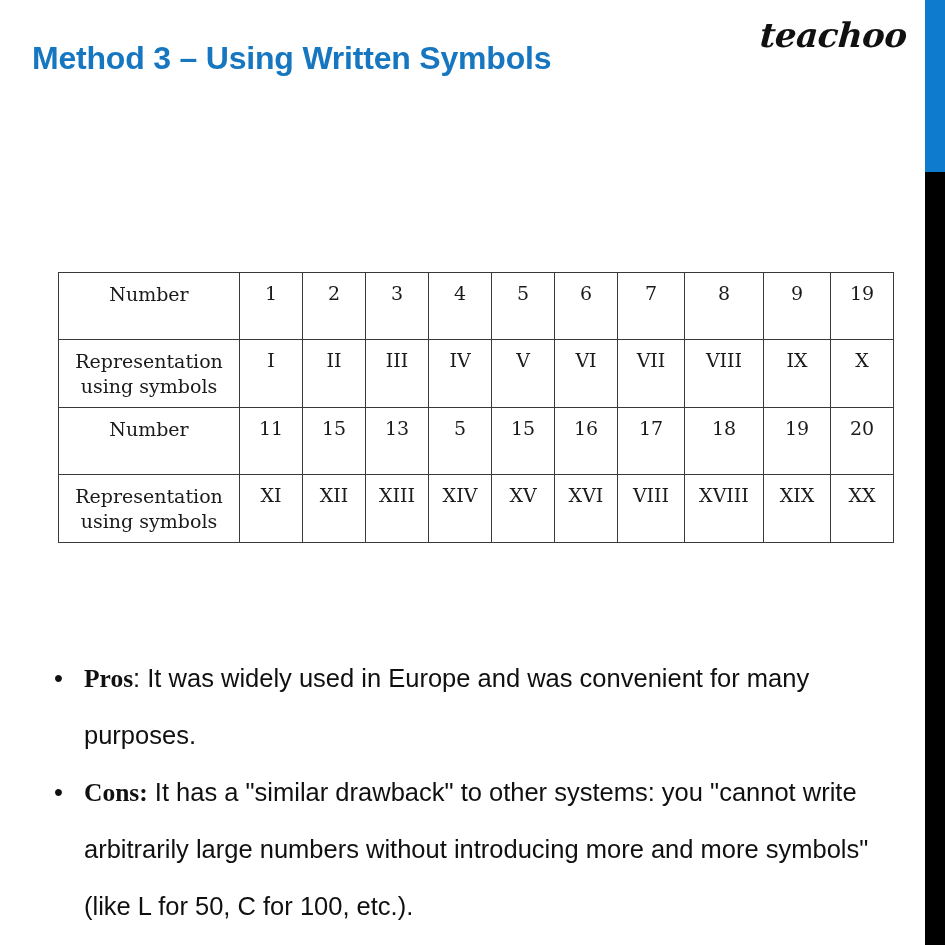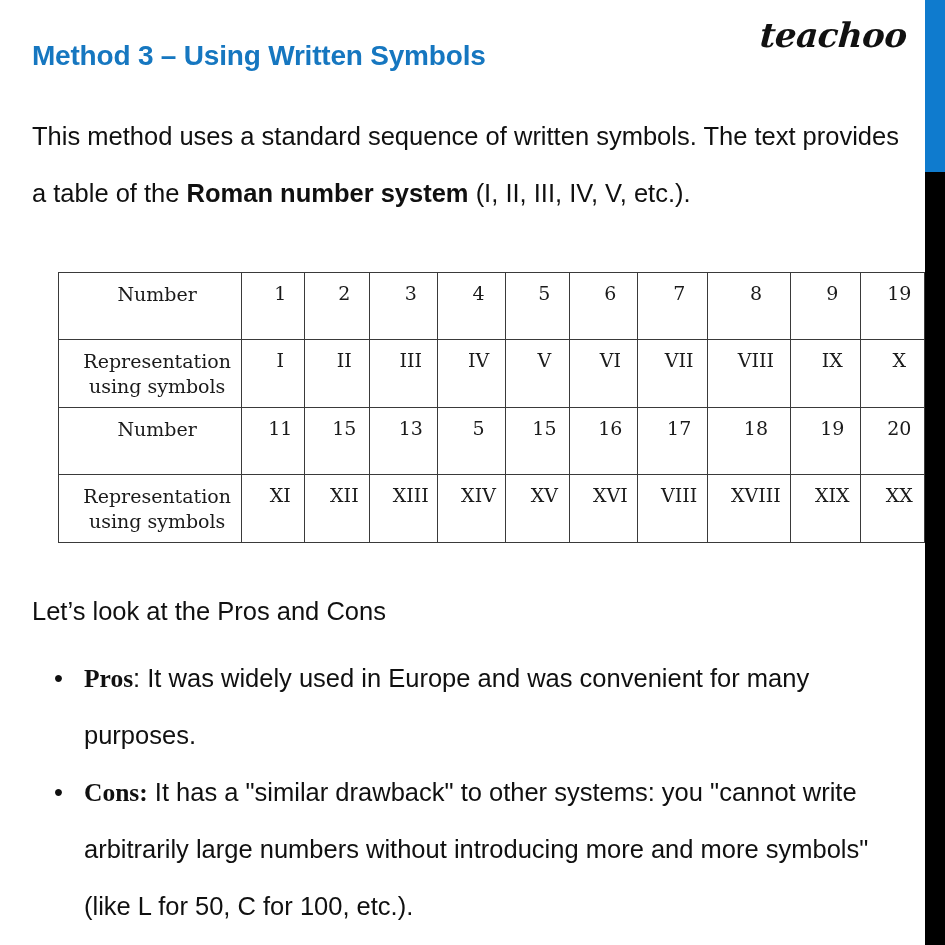--- a/index.html
+++ b/index.html
@@ -57,21 +57,21 @@
     color: #111111;
     line-height: 1;
     transform: skewX(-4deg);
   }
 
   
   #title {
     position: absolute;
     left: 32px;
     top: 40px;
-    font-size: 28px;
+    font-size: 32px;
     font-weight: 700;
     color: #1677c0;
     letter-spacing: -0.2px;
     white-space: nowrap;
     text-align: center;
   }
 
   
   #intro {
     position: absolute;
@@ -92,21 +92,21 @@
     border-collapse: collapse;
     font-family: "DejaVu Serif", serif;
     font-size: 19px;
     color: #1a1a1a;
     background: #ffffff;
   }
   #roman-table td, #roman-table th {
     border: 1.6px solid #3a3a3a;
     text-align: center;
     vertical-align: top;
-    padding: 9px 2px 0 16px;
+    padding: 9px 2px 0 2px;
     font-weight: 400;
   }
   #roman-table tr.r-num td { height: 57px; }
   #roman-table tr.r-sym td { height: 58px; }
   #roman-table td.label {
     width: 176px;
     line-height: 25px;
     font-size: 19px;
   }
   #roman-table td.c1 { width: 58px; }
@@ -156,21 +156,20 @@
 </style>
 </head>
 <body>
 
 <div id="slide">
 
   <div id="brand">teachoo</div>
 
   <div id="title">Method 3 – Using Written Symbols</div>
 
-  <div id="intro"><span>This method uses a standard sequence of written symbols. The text provides a table of the </span><b>Roman number system</b><span> (I, II, III, IV, V, etc.).</span></div>
 
   <table id="roman-table">
     <tbody>
       <tr class="r-num">
         <td class="label">Number</td>
         <td class="c1">1</td>
         <td class="c2">2</td>
         <td class="c3">3</td>
         <td class="c4">4</td>
         <td class="c5">5</td>
@@ -215,21 +214,20 @@
         <td class="c5">XV</td>
         <td class="c6">XVI</td>
         <td class="c7">VIII</td>
         <td class="c8">XVIII</td>
         <td class="c9">XIX</td>
         <td class="c10">XX</td>
       </tr>
     </tbody>
   </table>
 
-  <div id="lead-line">Let’s look at the Pros and Cons</div>
 
   <div id="bullets">
     <div class="bullet-row">
       <span class="dot">•</span><b>Pros</b><span>: It was widely used in Europe and was convenient for many purposes.</span>
     </div>
     <div class="bullet-row">
       <span class="dot">•</span><b>Cons:</b><span> It has a "similar drawback" to other systems: you "cannot write arbitrarily large numbers without introducing more and more symbols" (like L for 50, C for 100, etc.).</span>
     </div>
   </div>
 

